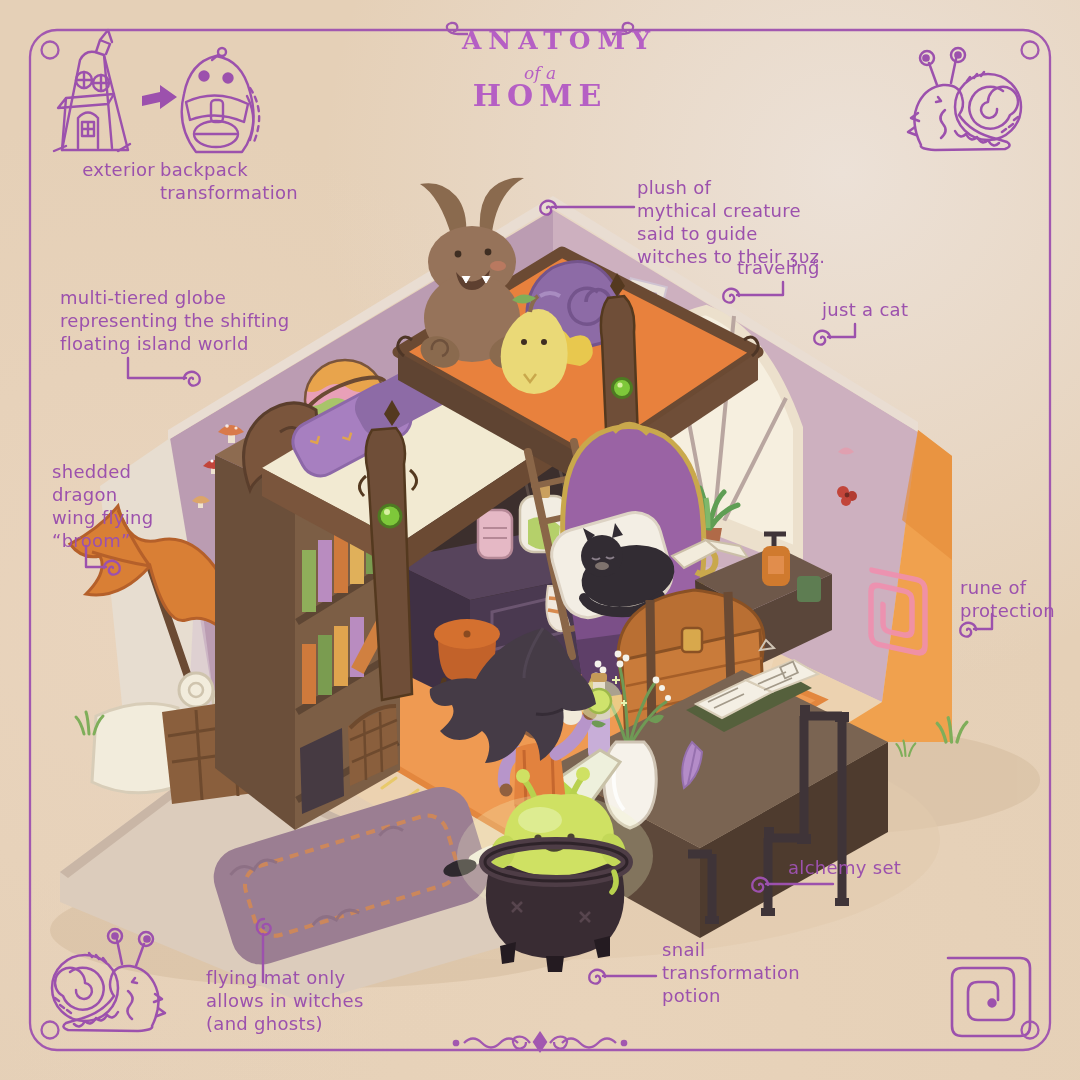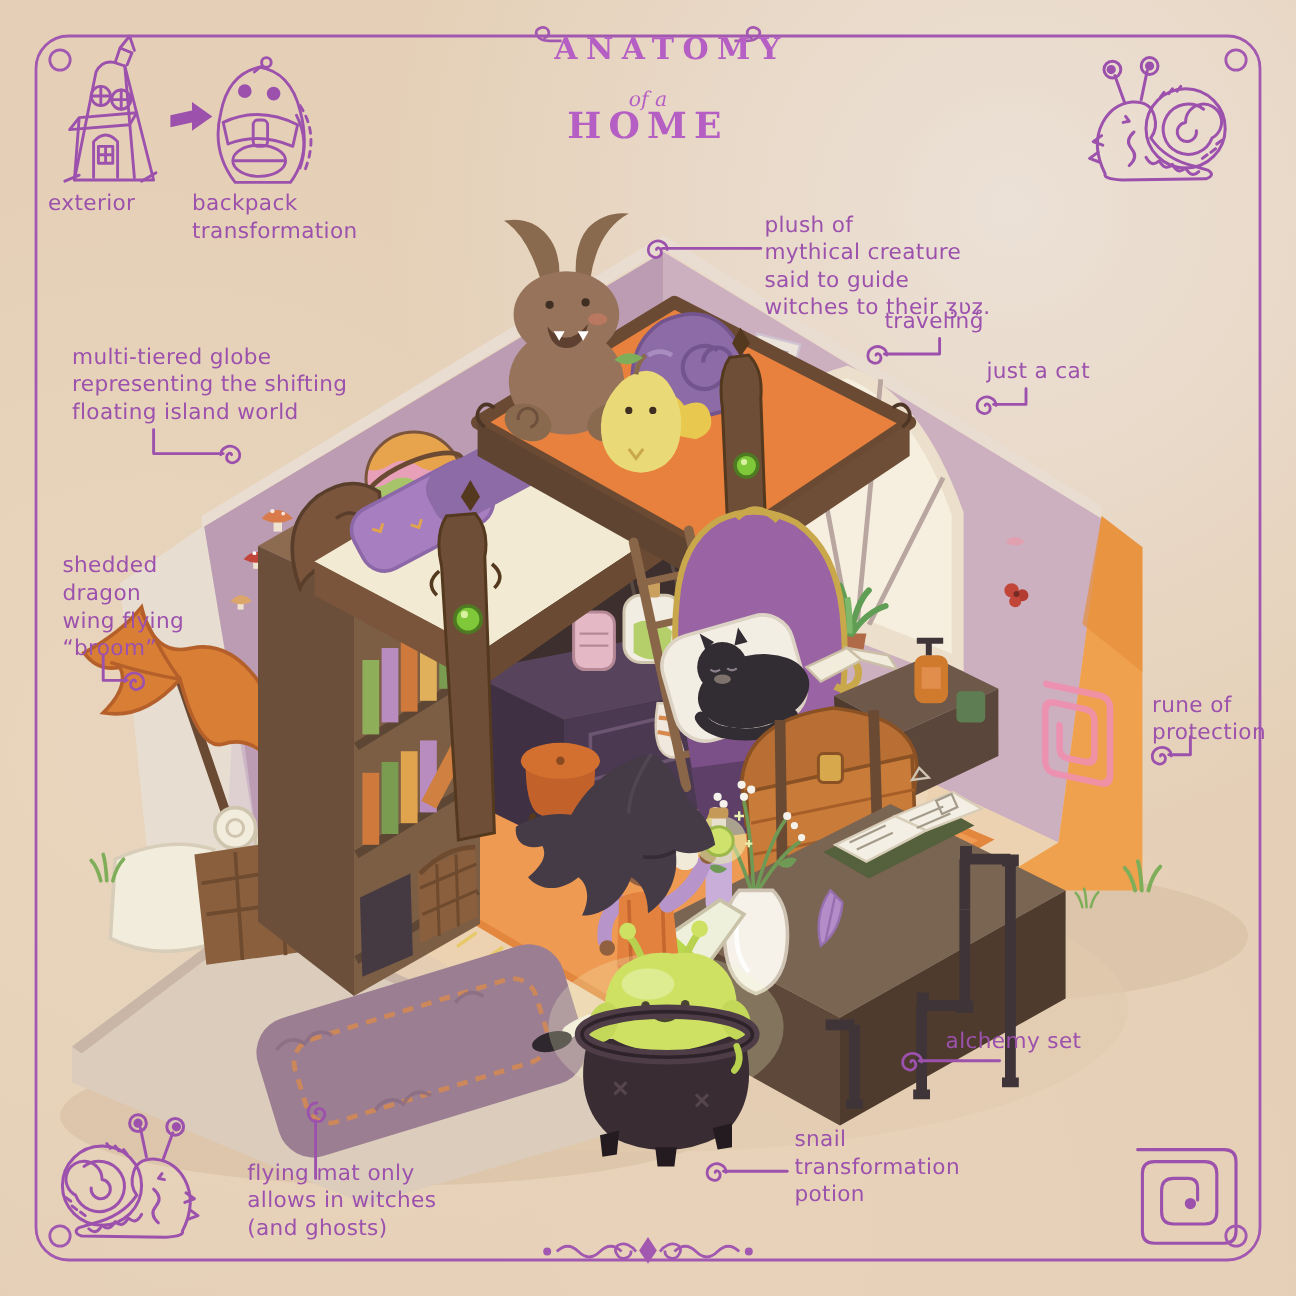--- a/index.html
+++ b/index.html
@@ -10,24 +10,24 @@
       radial-gradient(circle at 12% 58%, #e9d4bd 0%, rgba(233,212,189,0) 45%),
       radial-gradient(circle at 55% 95%, #e8d3ba 0%, rgba(232,211,186,0) 50%),
       #e5d0b7;
     font-family:"DejaVu Sans",sans-serif;
   }
   svg.art{position:absolute;left:0;top:0;width:1080px;height:1080px;}
   .lbl{
     position:absolute;color:#9c51ad;font-size:18px;line-height:1.28;
     white-space:pre-line;letter-spacing:.3px;
   }
-  .lbl.center{text-align:left;}
+  .lbl.center{text-align:right;}
   .title-block{position:absolute;left:0;right:0;top:26px;text-align:center;color:#b55fc4;}
   .t1{font-family:"DejaVu Serif",serif;font-weight:bold;font-size:25px;letter-spacing:7px;margin-left:39px;}
-  .t2{font-family:"DejaVu Serif",serif;font-style:italic;font-size:17px;margin-top:18px;}
+  .t2{font-family:"DejaVu Serif",serif;font-style:italic;font-size:17px;margin-top:8px;}
   .t3{font-family:"DejaVu Serif",serif;font-style:italic;font-size:48px;line-height:.9;margin-top:-6px;}
   .t4{font-family:"DejaVu Serif",serif;font-weight:bold;font-size:30px;letter-spacing:6px;line-height:1;margin-top:-2px;}
 </style>
 </head>
 <body>
 
 <div class="canvas">
 <svg class="art" viewBox="0 0 1080 1080">
   <defs>
     <path id="curl" d="M 9,1 C 9,-5 2,-8 -3,-5 C -8,-2 -8,5 -3,7 C 1,9 5,6 4,2 C 3,-1 0,-1 0,1" fill="none" stroke="#9c51ad" stroke-width="2.3" stroke-linecap="round"></path>

